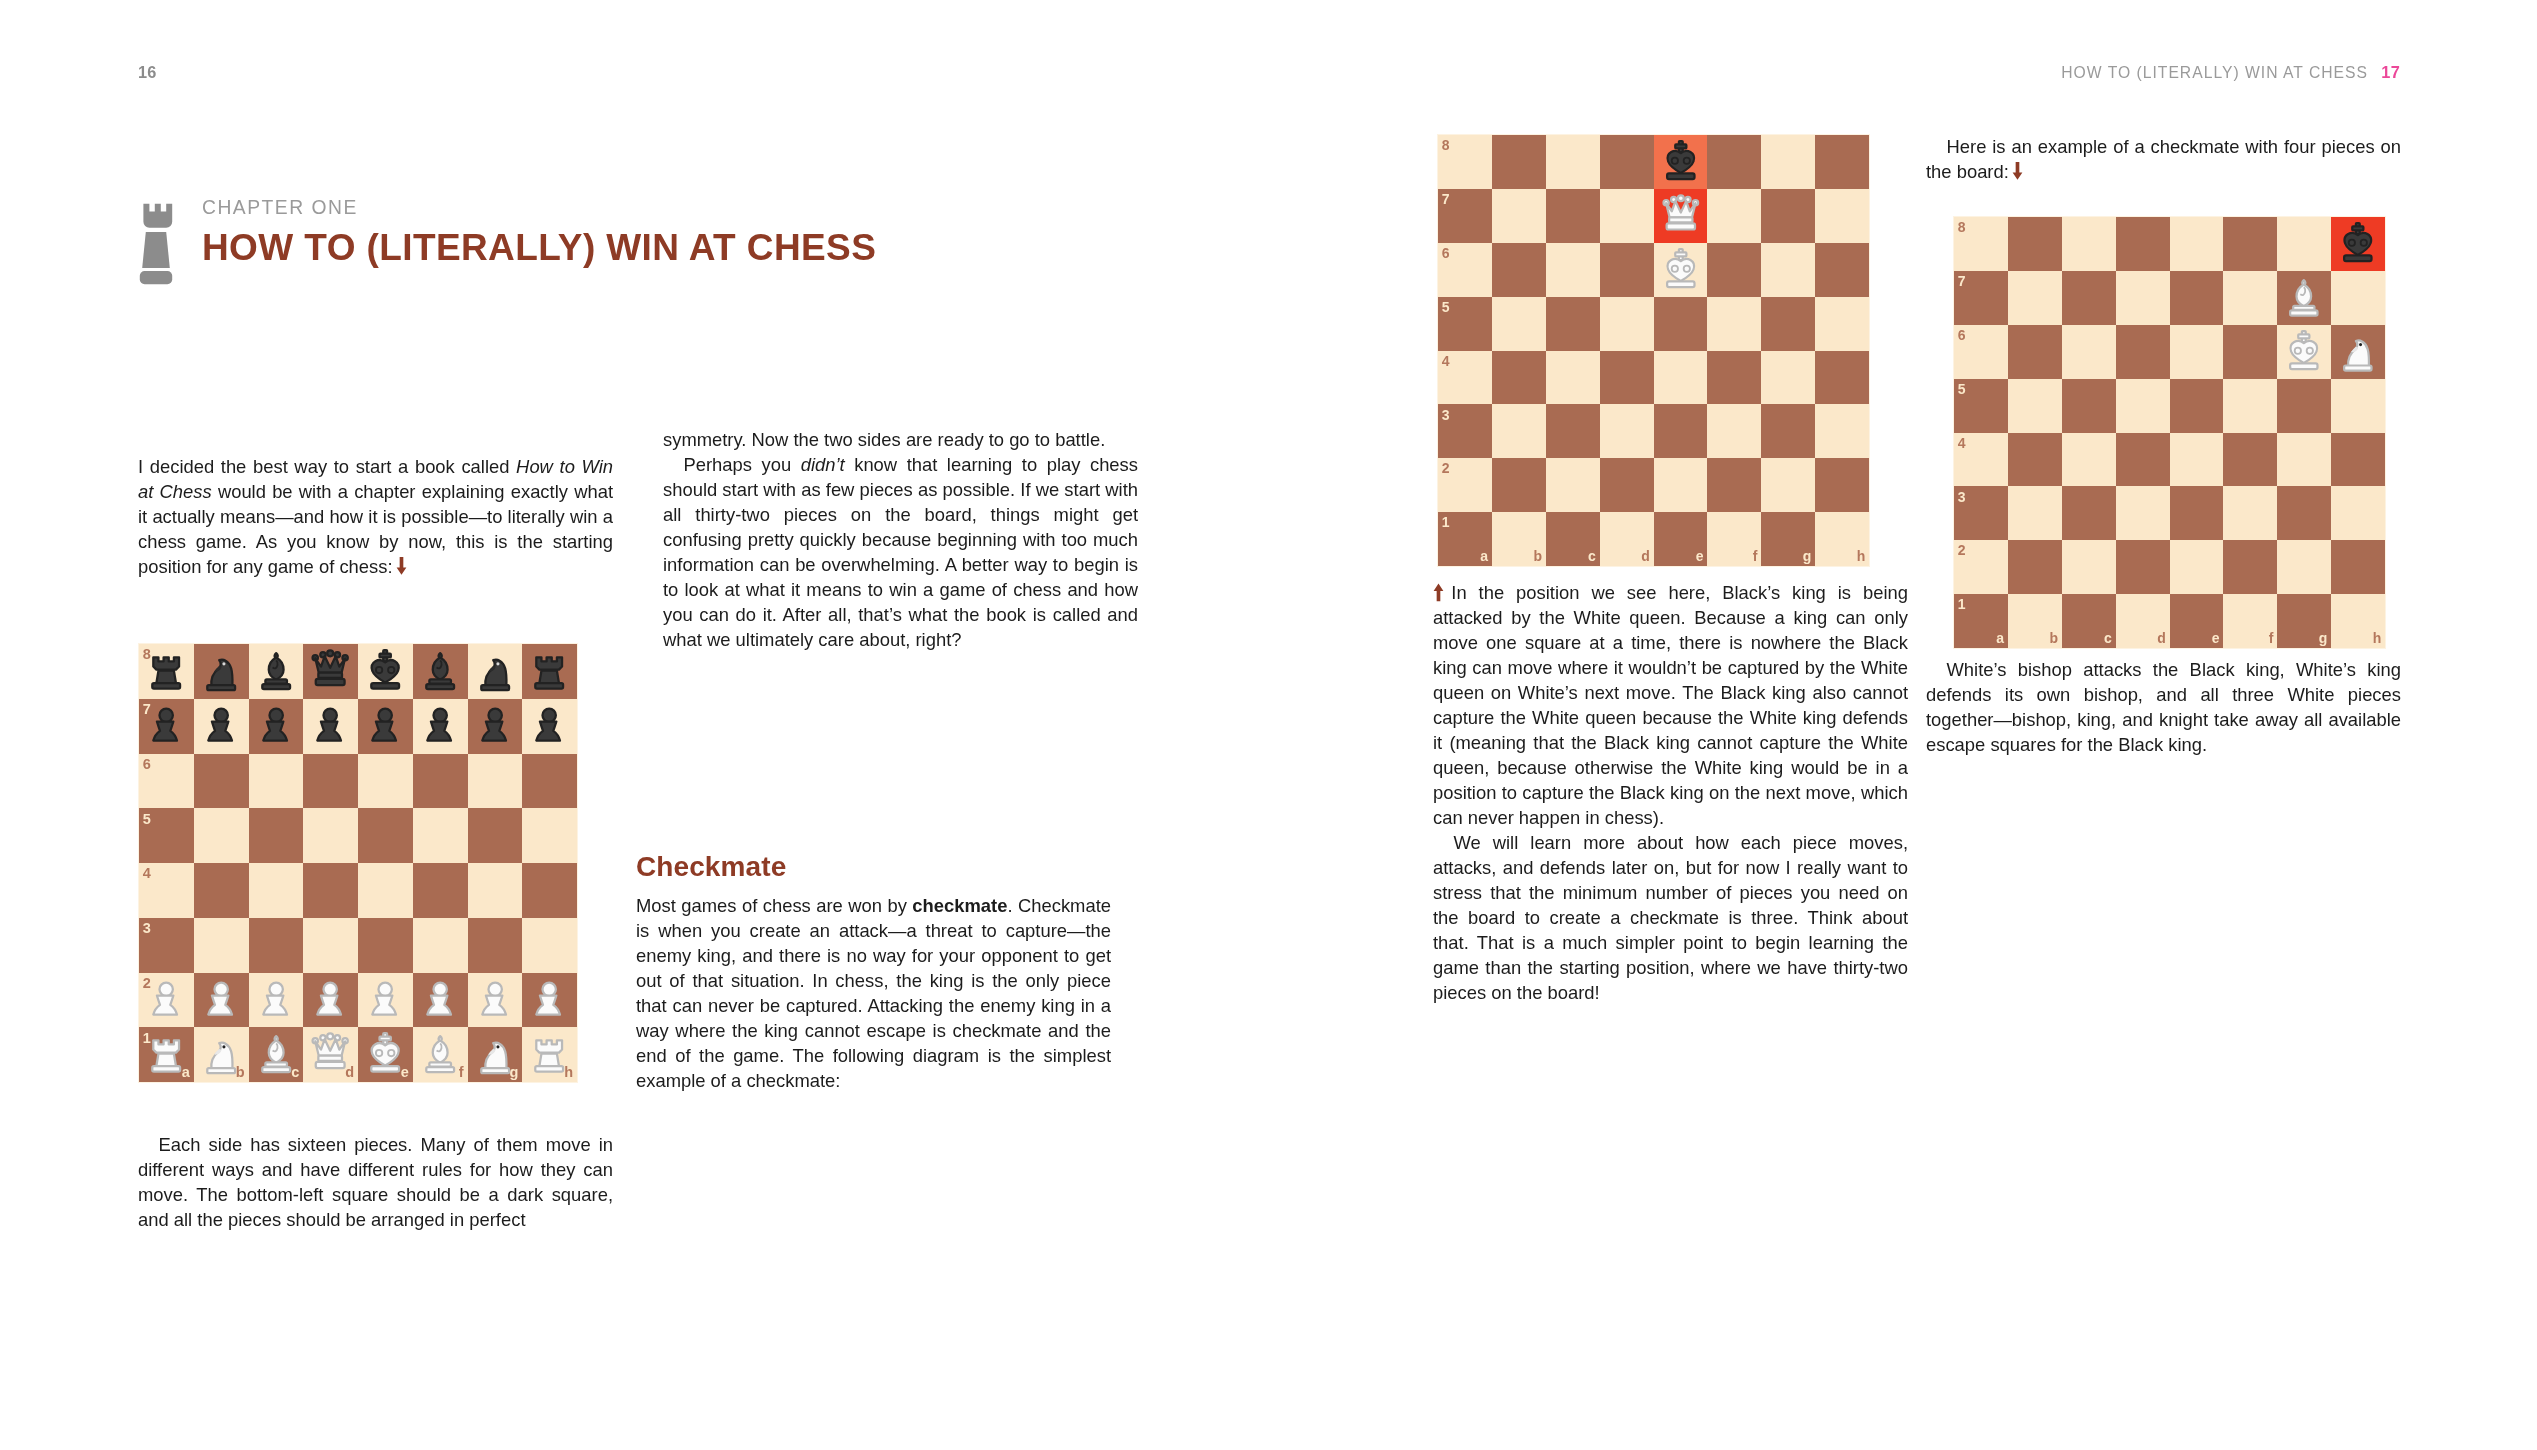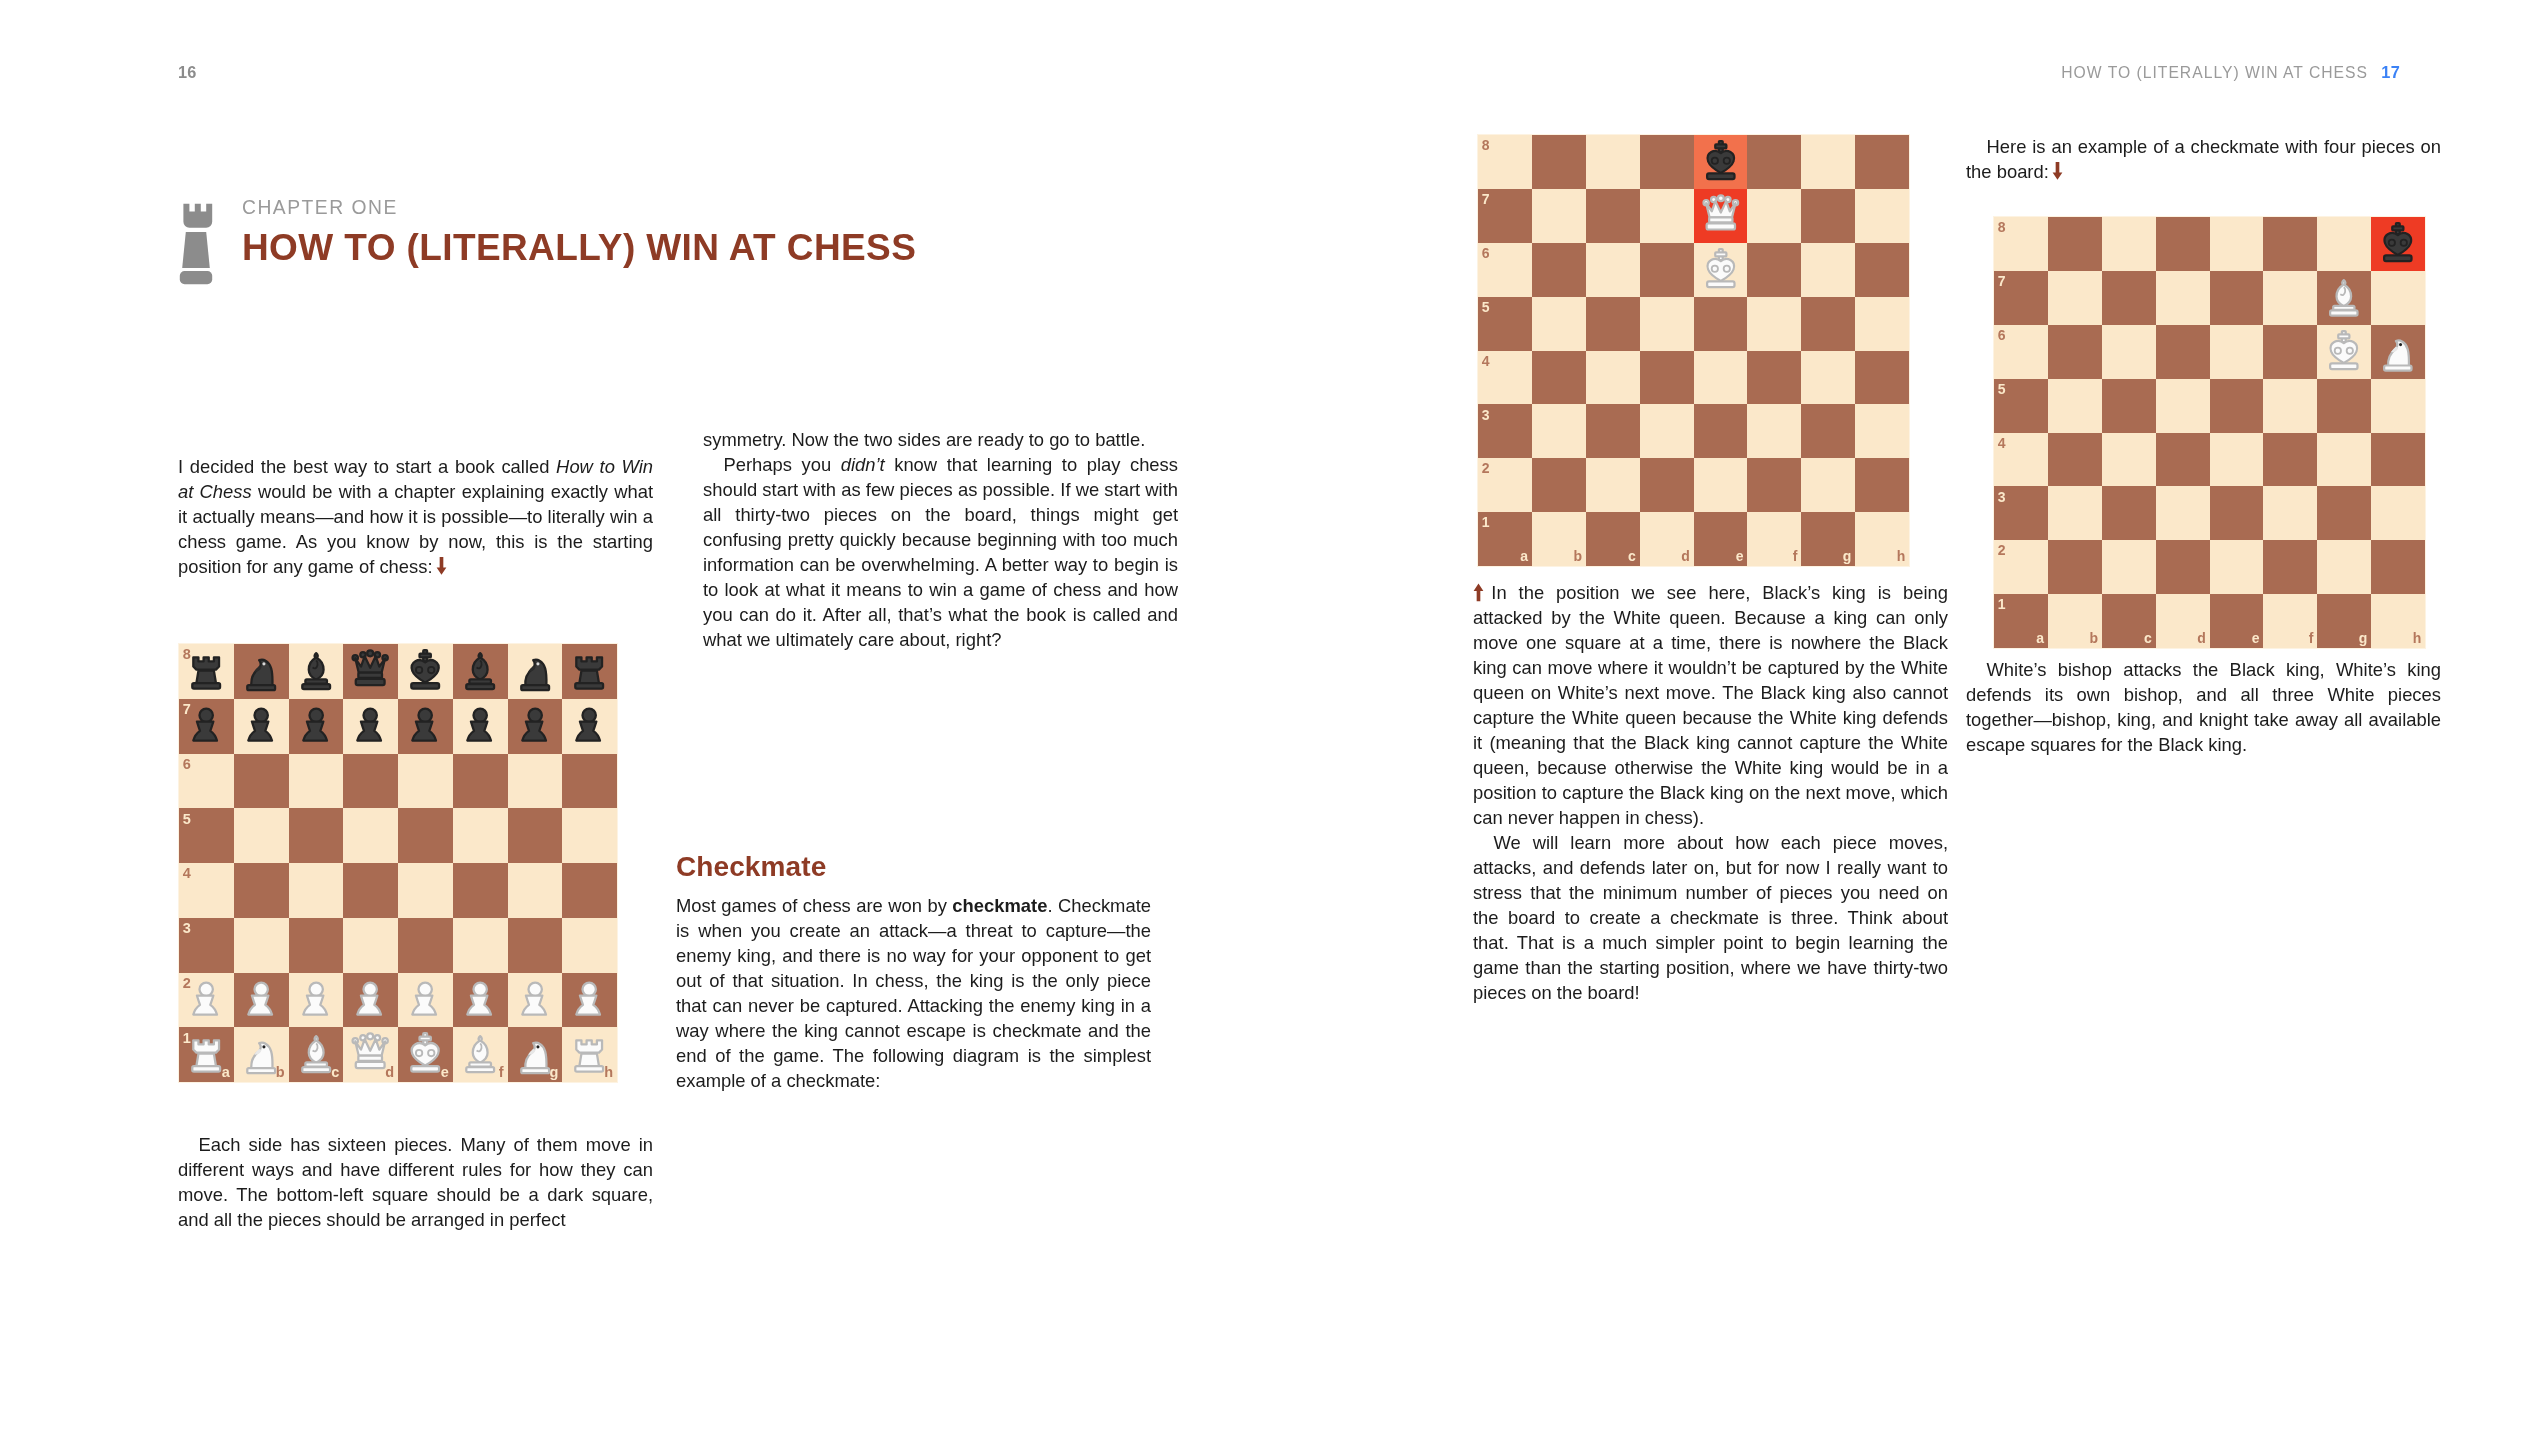--- a/index.html
+++ b/index.html
@@ -7,37 +7,37 @@
   body{
     width:2538px;height:1450px;
     font-family:"Liberation Sans","DejaVu Sans",sans-serif;
     color:#1a1a1a;
     -webkit-font-smoothing:antialiased;
     overflow:hidden;
     position:relative;
   }
 
   
-  .spread{position:absolute;inset:0;background:#fff;margin-left:40px;}
+  .spread{position:absolute;inset:0;background:#fff;}
 
   
   .folio{
     position:absolute;font-size:16.3px;font-weight:bold;color:#8c8c8c;
     letter-spacing:0.3px;
   }
   .folio-left{left:138px;top:63px;}
   .runhead-right{
     position:absolute;right:138px;top:63px;
     display:flex;align-items:baseline;gap:13.3px;
     white-space:nowrap;
   }
   .runhead-text{
     font-size:15.7px;color:#9a9a9a;letter-spacing:1px;font-weight:400;
   }
-  .runhead-folio{font-size:16.3px;font-weight:bold;color:#3b82f6;letter-spacing:0.3px;}
+  .runhead-folio{font-size:16.3px;font-weight:bold;color:#ec4899;letter-spacing:0.3px;}
 
   
   .chapter-opener{position:absolute;left:138px;top:197px;width:1027px;}
   .chapter-row{display:flex;align-items:flex-start;gap:6px;}
   .rook-mark{width:36px;height:91px;flex:0 0 36px;margin-top:2.4px;}
   .chapter-texts{margin-left:22px;}
   .chapter-eyebrow{
     font-size:19.3px;letter-spacing:1.5px;color:#9a9a9a;font-weight:400;
     margin-bottom:9.7px;
     font-family:"Liberation Sans Narrow","Liberation Sans",sans-serif;

